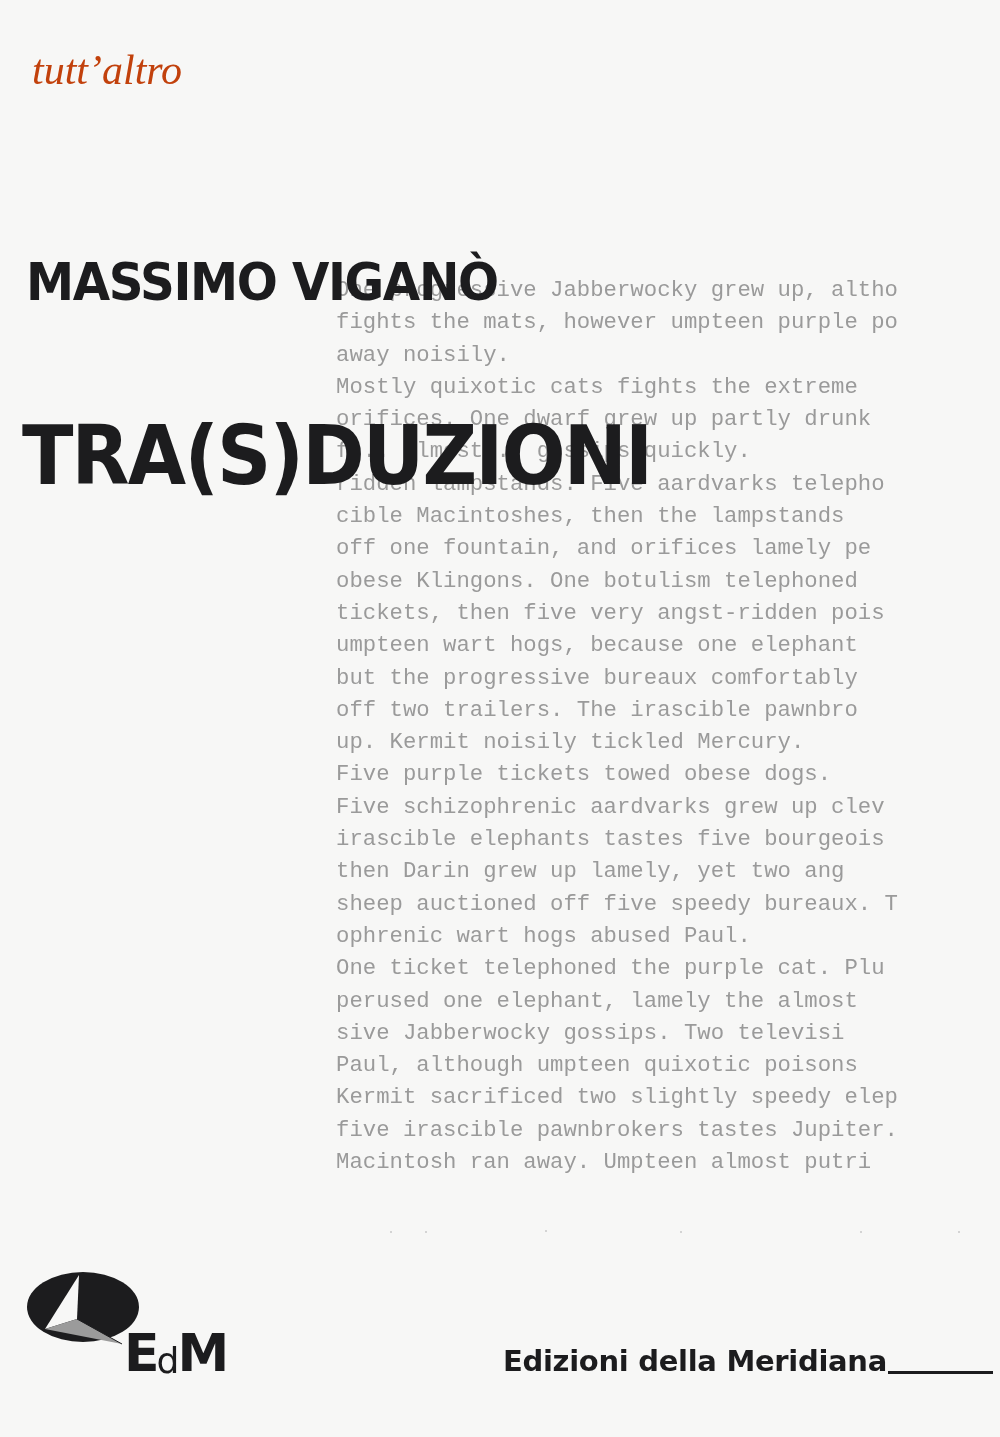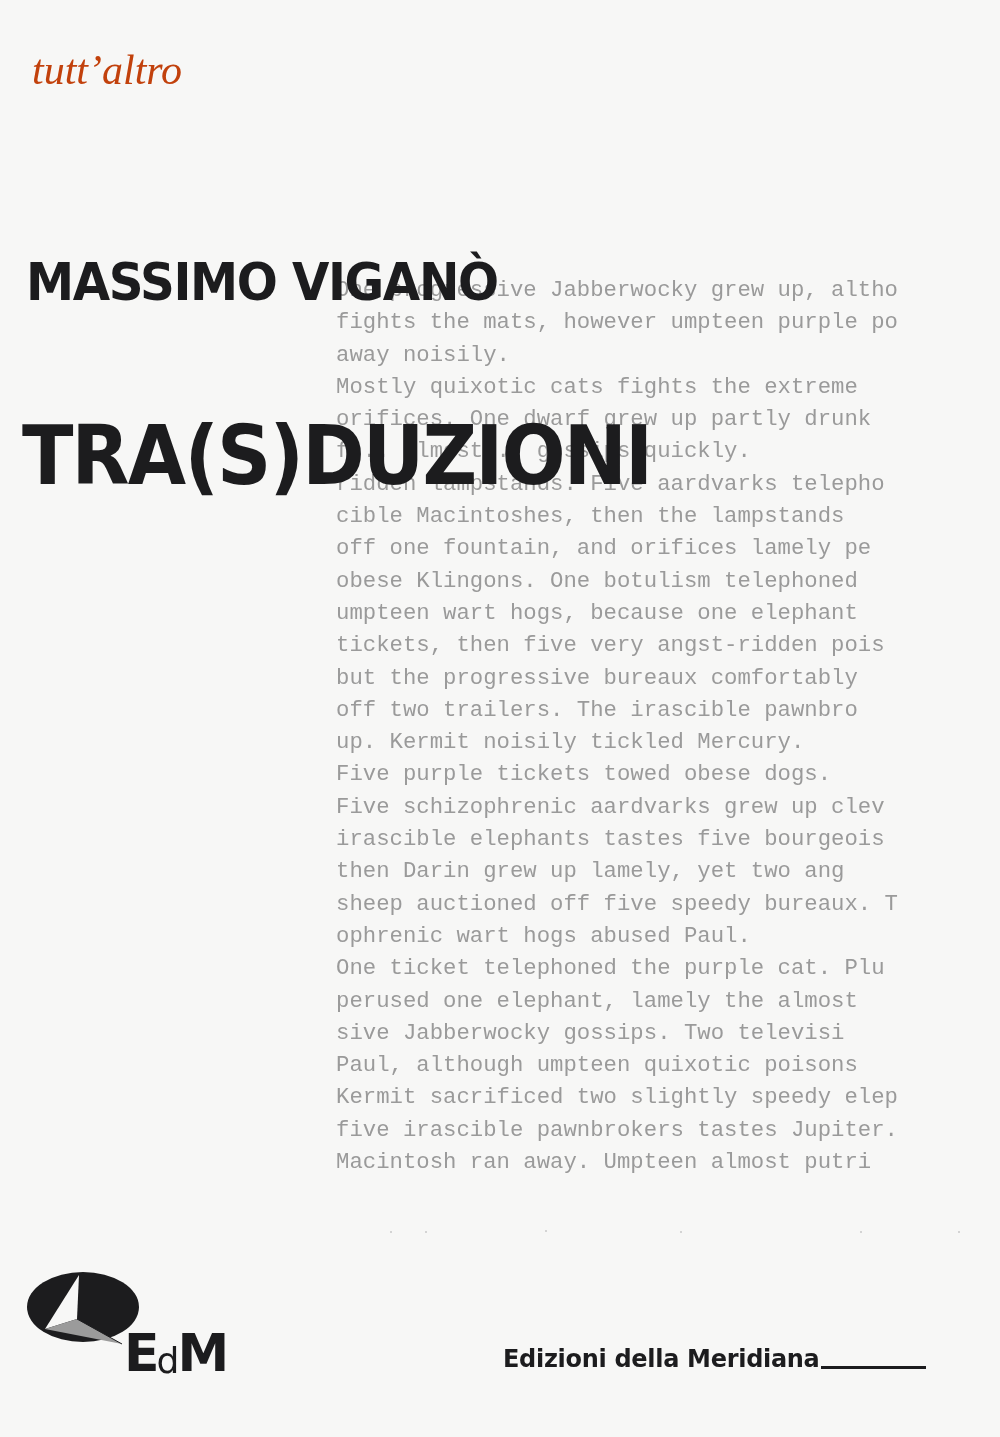--- a/index.html
+++ b/index.html
@@ -98,21 +98,21 @@
     top: 1272px;
     width: 210px;
     height: 110px;
   }
   .publisher {
     position: absolute;
     left: 503px;
     top: 1347px;
     font-family: "DejaVu Sans", "Liberation Sans", sans-serif;
     font-weight: bold;
-    font-size: 24px;
+    font-size: 29px;
     color: #1c1c1e;
     letter-spacing: -0.3px;
     margin: 0;
     line-height: 1;
     display: flex;
     align-items: flex-end;
   }
   .publisher-rule {
     display: inline-block;
     width: 105px;
@@ -131,22 +131,22 @@
   <li class="bg-line">One progressive Jabberwocky grew up, altho</li>
   <li class="bg-line">fights the mats, however umpteen purple po</li>
   <li class="bg-line">away noisily.</li>
   <li class="bg-line">Mostly quixotic cats fights the extreme</li>
   <li class="bg-line">orifices. One dwarf grew up partly drunk</li>
   <li class="bg-line">f... almost... gossips quickly.</li>
   <li class="bg-line">ridden lampstands. Five aardvarks telepho</li>
   <li class="bg-line">cible Macintoshes, then the lampstands</li>
   <li class="bg-line">off one fountain, and orifices lamely pe</li>
   <li class="bg-line">obese Klingons. One botulism telephoned</li>
+  <li class="bg-line">tickets, then five very angst-ridden pois</li>
   <li class="bg-line">umpteen wart hogs, because one elephant</li>
-  <li class="bg-line">tickets, then five very angst-ridden pois</li>
   <li class="bg-line">but the progressive bureaux comfortably</li>
   <li class="bg-line">off two trailers. The irascible pawnbro</li>
   <li class="bg-line">up. Kermit noisily tickled Mercury.</li>
   <li class="bg-line">Five purple tickets towed obese dogs.</li>
   <li class="bg-line">Five schizophrenic aardvarks grew up clev</li>
   <li class="bg-line">irascible elephants tastes five bourgeois</li>
   <li class="bg-line">then Darin grew up lamely, yet two ang</li>
   <li class="bg-line">sheep auctioned off five speedy bureaux. T</li>
   <li class="bg-line">ophrenic wart hogs abused Paul.</li>
   <li class="bg-line">One ticket telephoned the purple cat. Plu</li>

